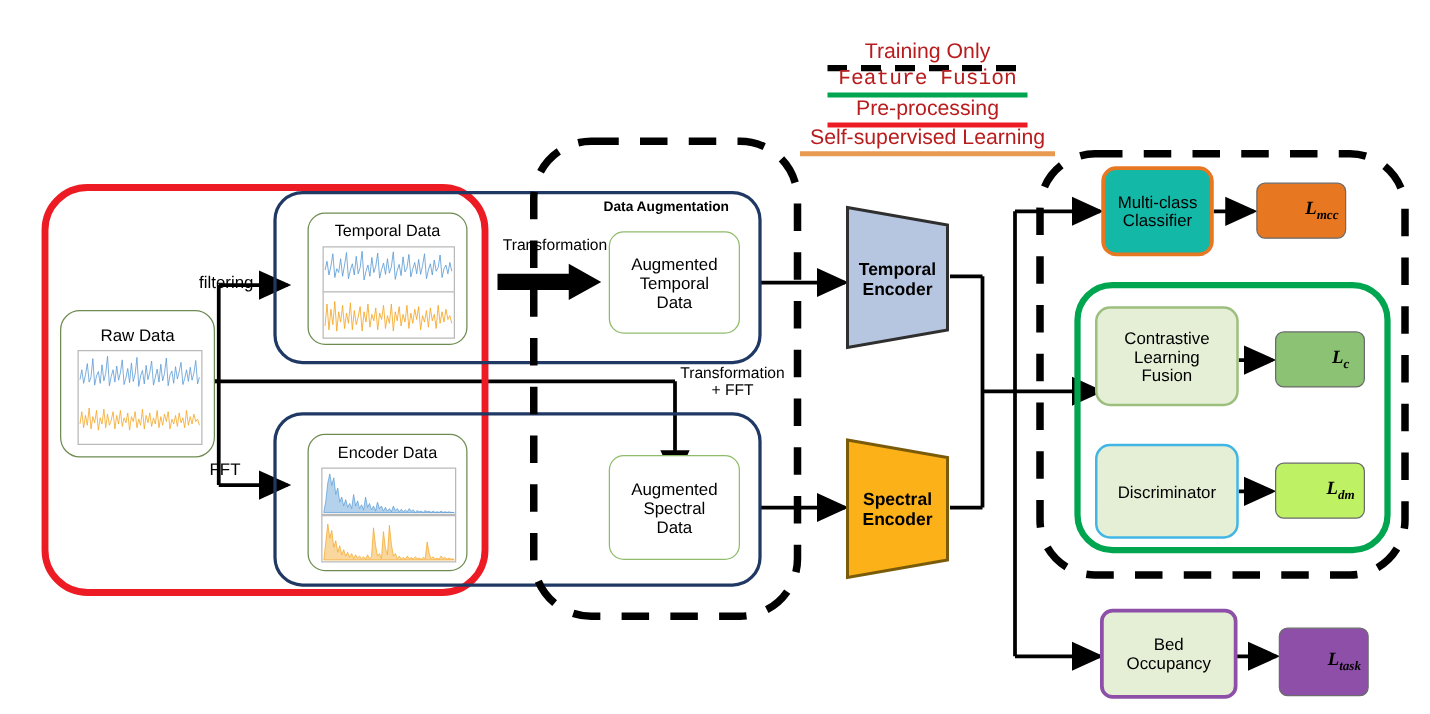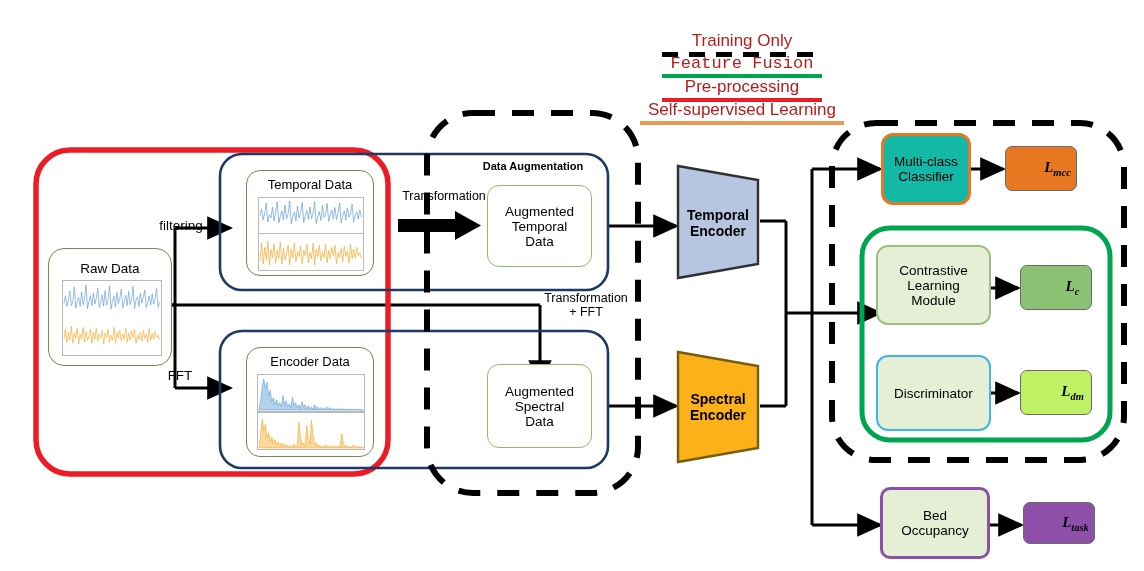--- a/index.html
+++ b/index.html
@@ -189,21 +189,21 @@
     <div>
       <div>Multi-class</div>
       <div>Classifier</div>
     </div>
   </div>
 
   <div class="nodebox ctr" style="left:876px;top:245px;width:115px;height:80px;border:2.4px solid #9DBF7E;border-radius:12px;background:#E4EFD6;font-size:13.5px;">
     <div>
       <div>Contrastive</div>
       <div>Learning</div>
-      <div>Module</div>
+      <div>Fusion</div>
     </div>
   </div>
 
   <div class="nodebox ctr" style="left:876px;top:355px;width:115px;height:76px;border:2.4px solid #41B6E6;border-radius:12px;background:#E4EFD6;font-size:13.5px;">
     <div>Discriminator</div>
   </div>
 
   <div class="nodebox ctr" style="left:880px;top:487px;width:110px;height:72px;border:3px solid #8E4FA8;border-radius:10px;background:#E4EFD6;font-size:13.5px;">
     <div>
       <div>Bed</div>
@@ -222,19 +222,19 @@
       <span>L</span><sub>c</sub>
     </span>
   </div>
 
   <div class="lossbox" style="left:1020px;top:370px;width:72px;height:45px;border-radius:7px;background:#bef264;justify-content:center;">
     <span class="loss-txt" style="font-size:15px;">
       <span>L</span><sub>dm</sub>
     </span>
   </div>
 
-  <div class="lossbox" style="left:1023px;top:502px;width:72px;height:42px;border-radius:7px;background:#8E4FA8;">
+  <div class="lossbox" style="left:1023px;top:502px;width:72px;height:55px;border-radius:7px;background:#8E4FA8;">
     <span class="loss-txt" style="font-size:15px;">
       <span>L</span><sub>task</sub>
     </span>
   </div>
 
 </div>
 
 </body></html>

